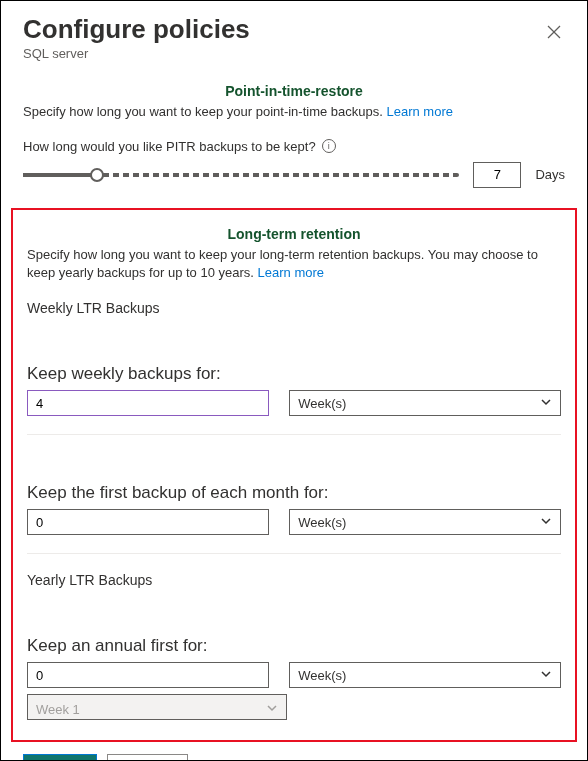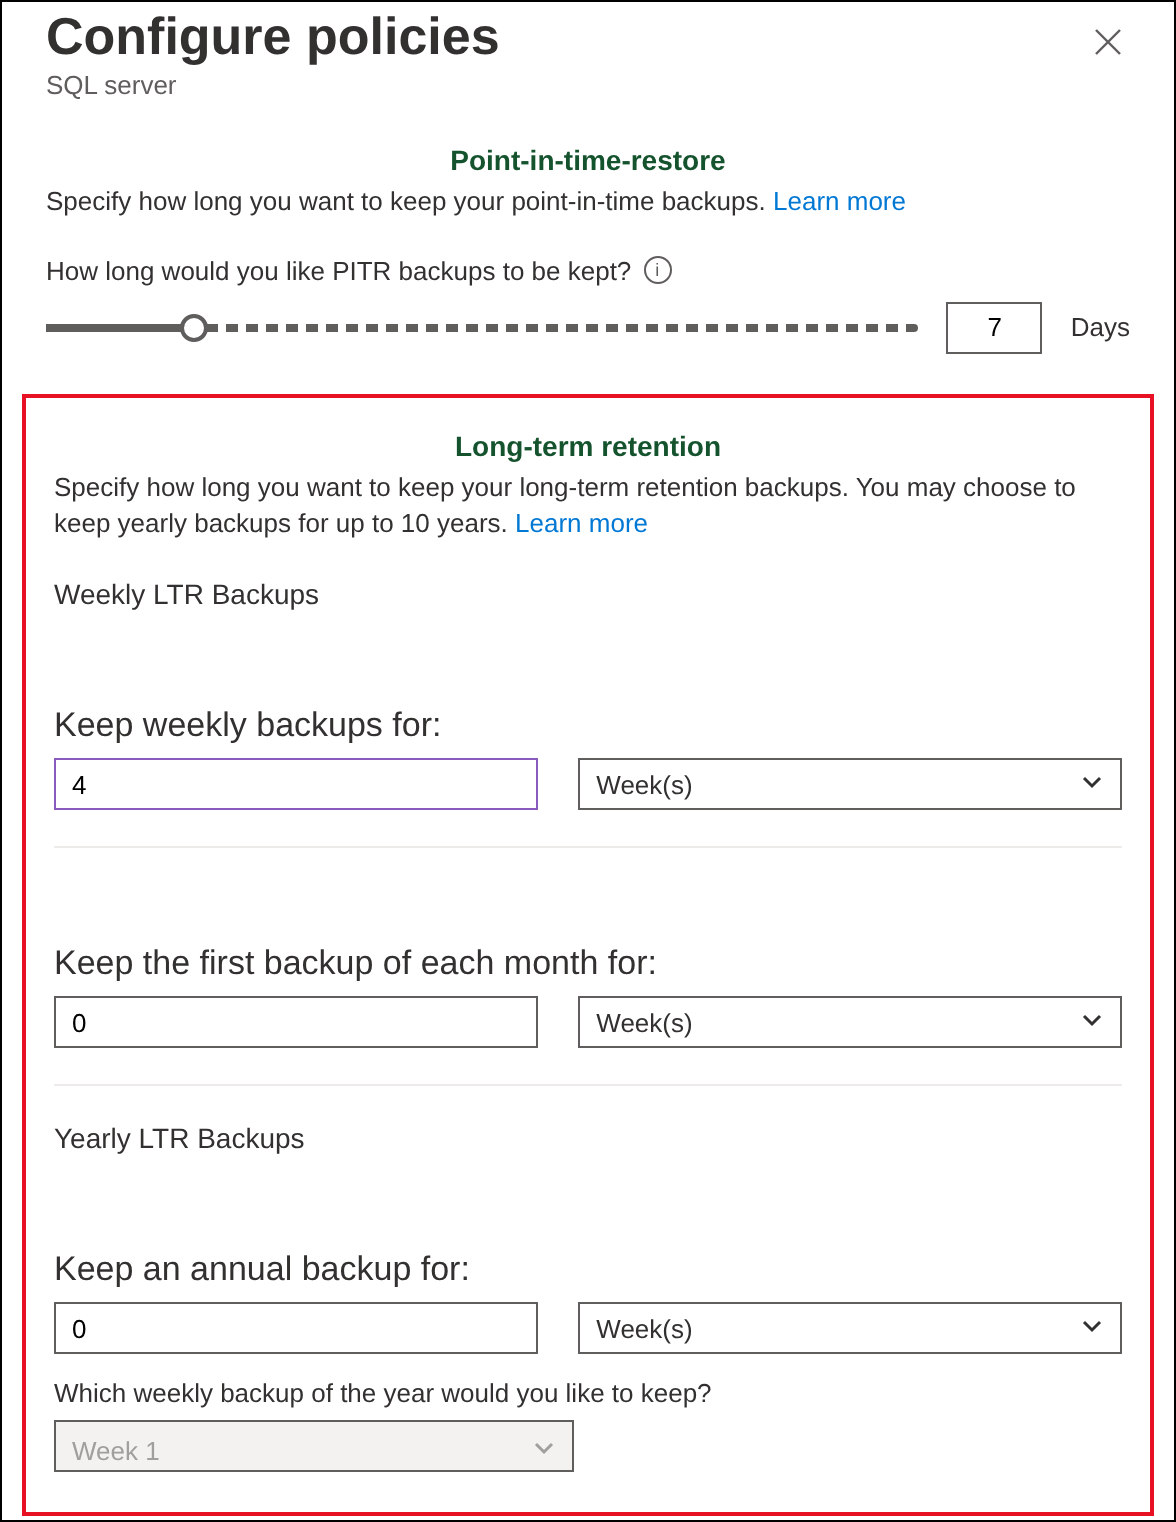--- a/index.html
+++ b/index.html
@@ -11,21 +11,21 @@
       width: 588px;
       height: 761px;
       border: 1px solid #000;
       padding: 0;
       overflow: hidden;
     }
     .header {
       display: flex;
       justify-content: space-between;
       align-items: flex-start;
-      padding: 3px 22px 4px 22px;
+      padding: 14px 22px 4px 22px;
     }
     .header-left h1 {
       font-size: 26px;
       font-weight: 600;
       color: #323130;
       line-height: 1.1;
     }
     .header-left .sub {
       font-size: 13px;
       color: #605e5c;
@@ -177,31 +177,30 @@
         <span class="chev"><svg viewBox="0 0 12 12">
               <polyline points="2,4 6,8 10,4"></polyline>
             </svg></span>
       </div>
     </div>
   </div>
   <hr class="divider">
 
   <div class="ltr-block">
     <div class="ltr-heading">Yearly LTR Backups</div>
-    <div class="ltr-label">Keep an annual backup for:</div>
+    <div class="ltr-label">Keep an annual first for:</div>
     <div class="pair">
       <input class="text-input" value="0" style="">
       <div class="select-input">
         <span>Week(s)</span>
         <span class="chev"><svg viewBox="0 0 12 12">
               <polyline points="2,4 6,8 10,4"></polyline>
             </svg></span>
       </div>
     </div>
-    <div class="wk-q">Which weekly backup of the year would you like to keep?</div>
     <div class="wk-select">
       <span>Week 1</span>
       <span class="chev"><svg viewBox="0 0 12 12">
             <polyline points="2,4 6,8 10,4"></polyline>
           </svg></span>
     </div>
   </div>
 </div>
 
 <div class="footer">

